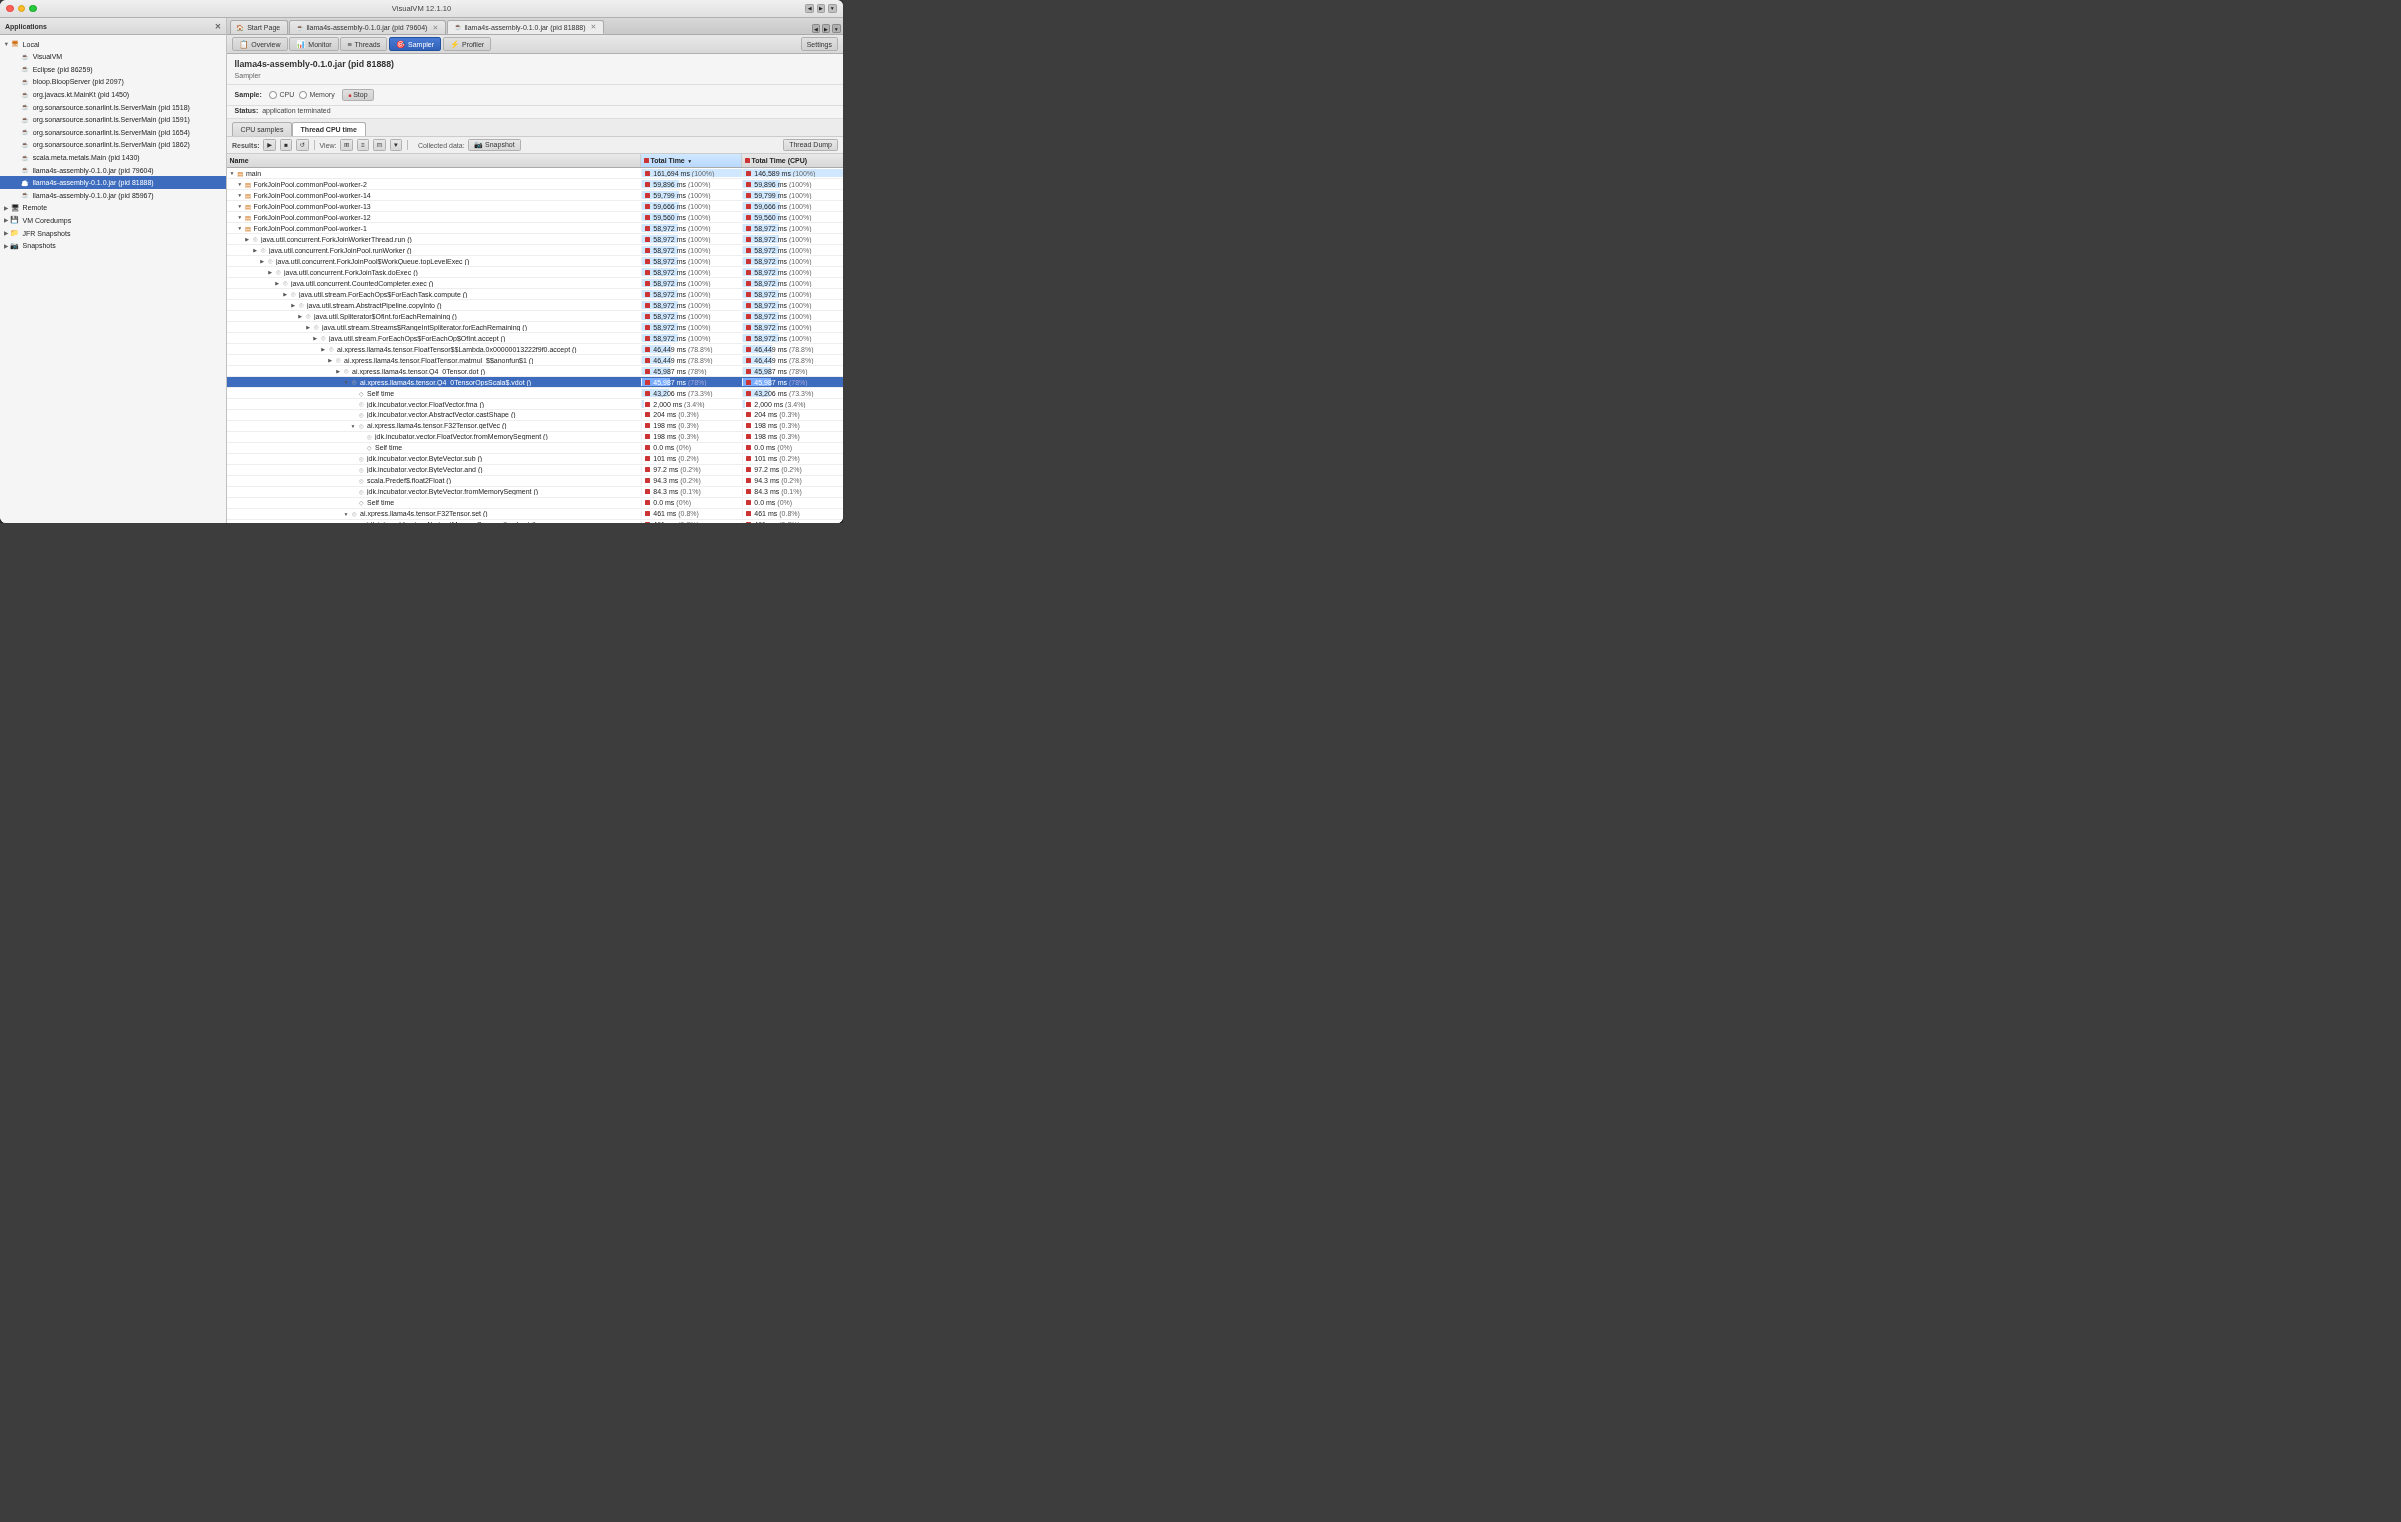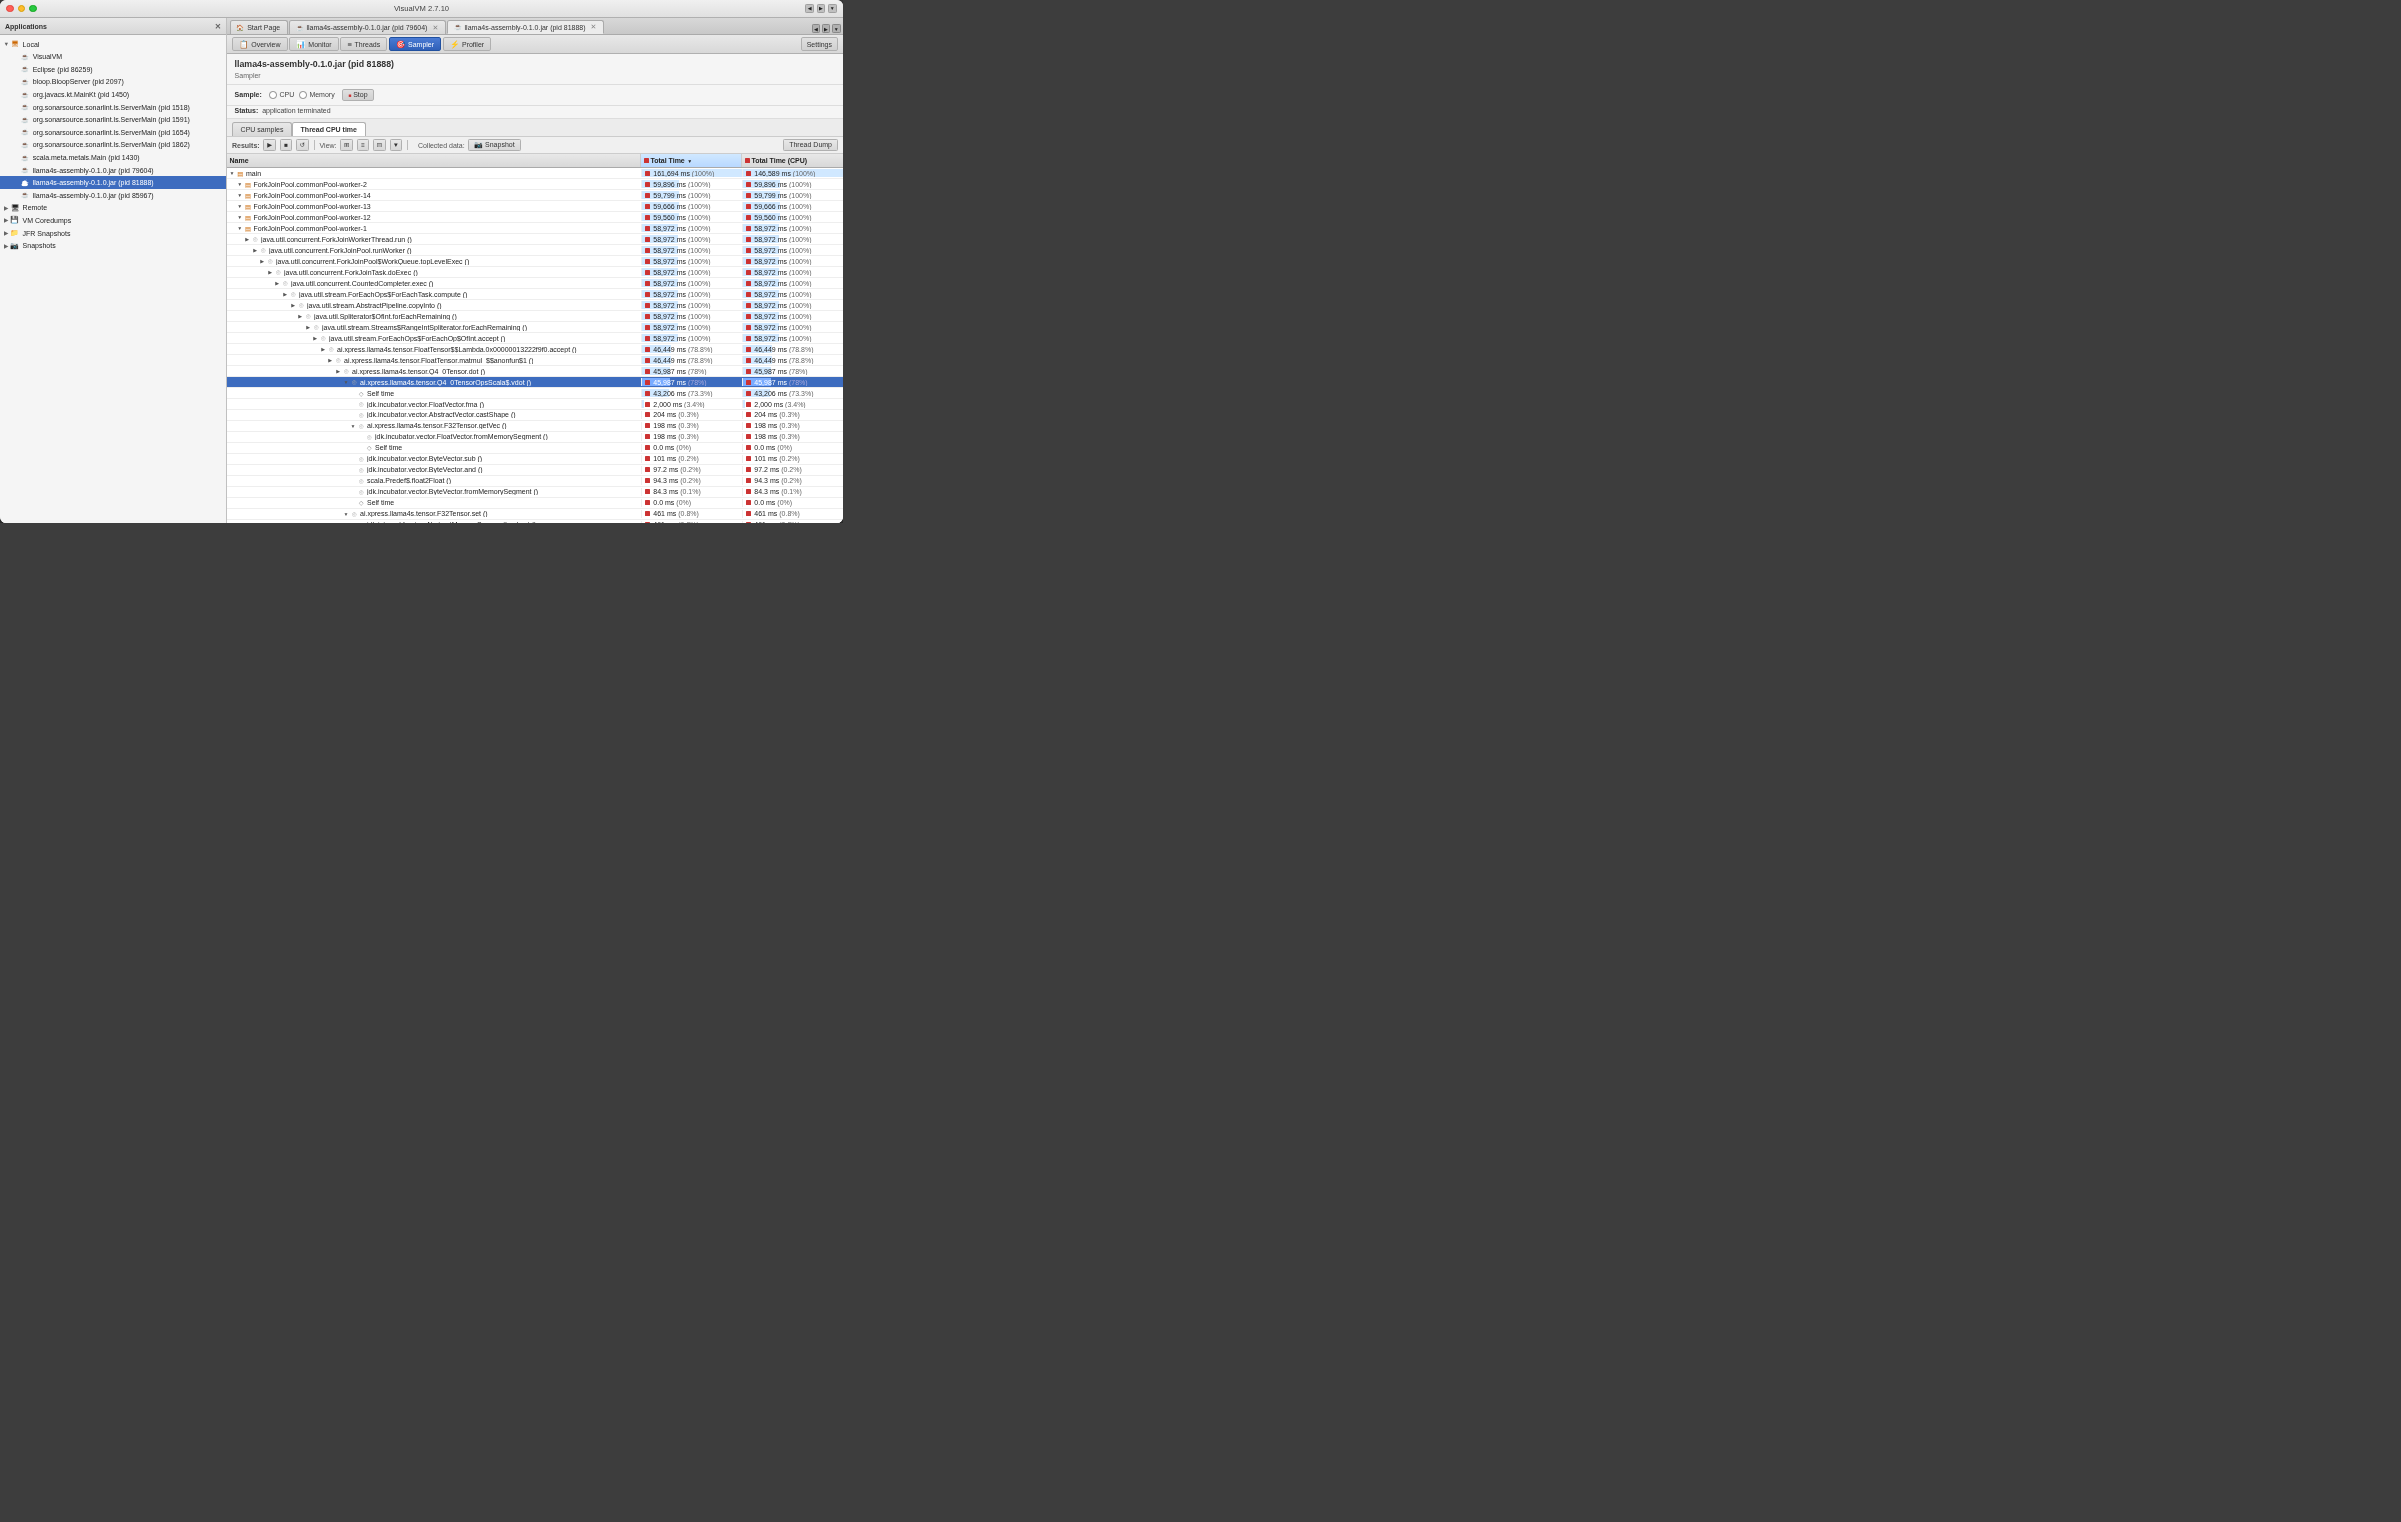--- a/index.html
+++ b/index.html
@@ -585,21 +585,21 @@
 <body>
 
 <div class="window">
 
   <div class="titlebar">
     <div class="traffic-lights">
       <div class="traffic-light tl-close"></div>
       <div class="traffic-light tl-min"></div>
       <div class="traffic-light tl-max"></div>
     </div>
-    <span class="titlebar-title">VisualVM 2.7.10</span>
+    <span class="titlebar-title">VisualVM 12.1.10</span>
     <div class="titlebar-controls">
       <div class="titlebar-btn">◀</div>
       <div class="titlebar-btn">▶</div>
       <div class="titlebar-btn">▼</div>
     </div>
   </div>
 
   <div class="main-layout">
 
     <div class="sidebar">

